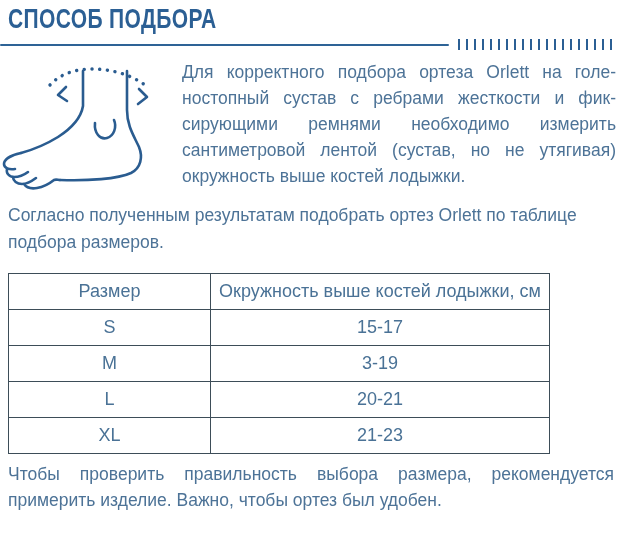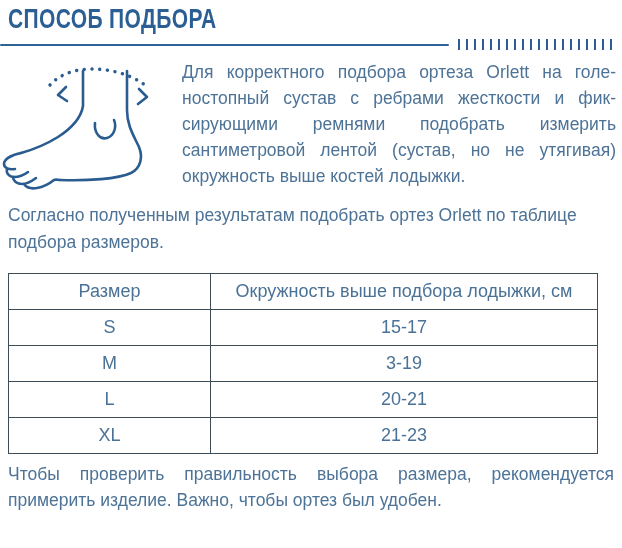--- a/index.html
+++ b/index.html
@@ -33,21 +33,21 @@
   .foot-svg { width:170px; height:132px; flex:none; }
   .para { font-size:17.5px; }
   .para-intro { margin-left:12px; margin-top:1px; width:434px; line-height:26px; }
   .para-result { margin:12px 8px 0 8px; line-height:27px; }
   .para-note { margin:7px 8px 0 8px; line-height:26px; }
   .line { white-space:nowrap; }
   .jline { text-align:justify; text-align-last:justify; white-space:normal; }
 
   
   .size-table {
-    width:590px; margin:17px 8px 0 8px;
+    width:542px; margin:17px 8px 0 8px;
     border-collapse:collapse; table-layout:fixed;
   }
   .size-table th, .size-table td {
     border:1.5px solid #3d4d58;
     height:36px; text-align:center; vertical-align:middle;
     color:#4a7296; font-size:18px; font-weight:normal;
   }
   .col-size { width:202px; }
 </style>
 </head>
@@ -85,41 +85,41 @@
 
         <path d="M66,29 L58,37 L67,43"></path>
 
         <path d="M139,31 L147,39 L138,46"></path>
       </g>
     </svg>
 
     <div class="para para-intro">
       <div class="jline">Для корректного подбора ортеза Orlett на голе-</div>
       <div class="jline">ностопный сустав с ребрами жесткости и фик-</div>
-      <div class="jline">сирующими ремнями подобрать измерить</div>
+      <div class="jline">сирующими ремнями необходимо измерить</div>
       <div class="jline">сантиметровой лентой (сустав, но не утягивая)</div>
       <div class="line">окружность выше костей лодыжки.</div>
     </div>
   </div>
 
   <div class="para para-result">
     <div class="line">Согласно полученным результатам подобрать ортез Orlett по таблице</div>
     <div class="line">подбора размеров.</div>
   </div>
 
 
   <table class="size-table">
     <colgroup>
         <col class="col-size">
         <col>
       </colgroup>
     <thead>
       <tr>
         <th>Размер</th>
-        <th>Окружность выше подбора лодыжки, см</th>
+        <th>Окружность выше костей лодыжки, см</th>
       </tr>
     </thead>
     <tbody>
       <tr>
         <td>S</td>
         <td>15-17</td>
       </tr>
       <tr>
         <td>M</td>
         <td>3-19</td>

